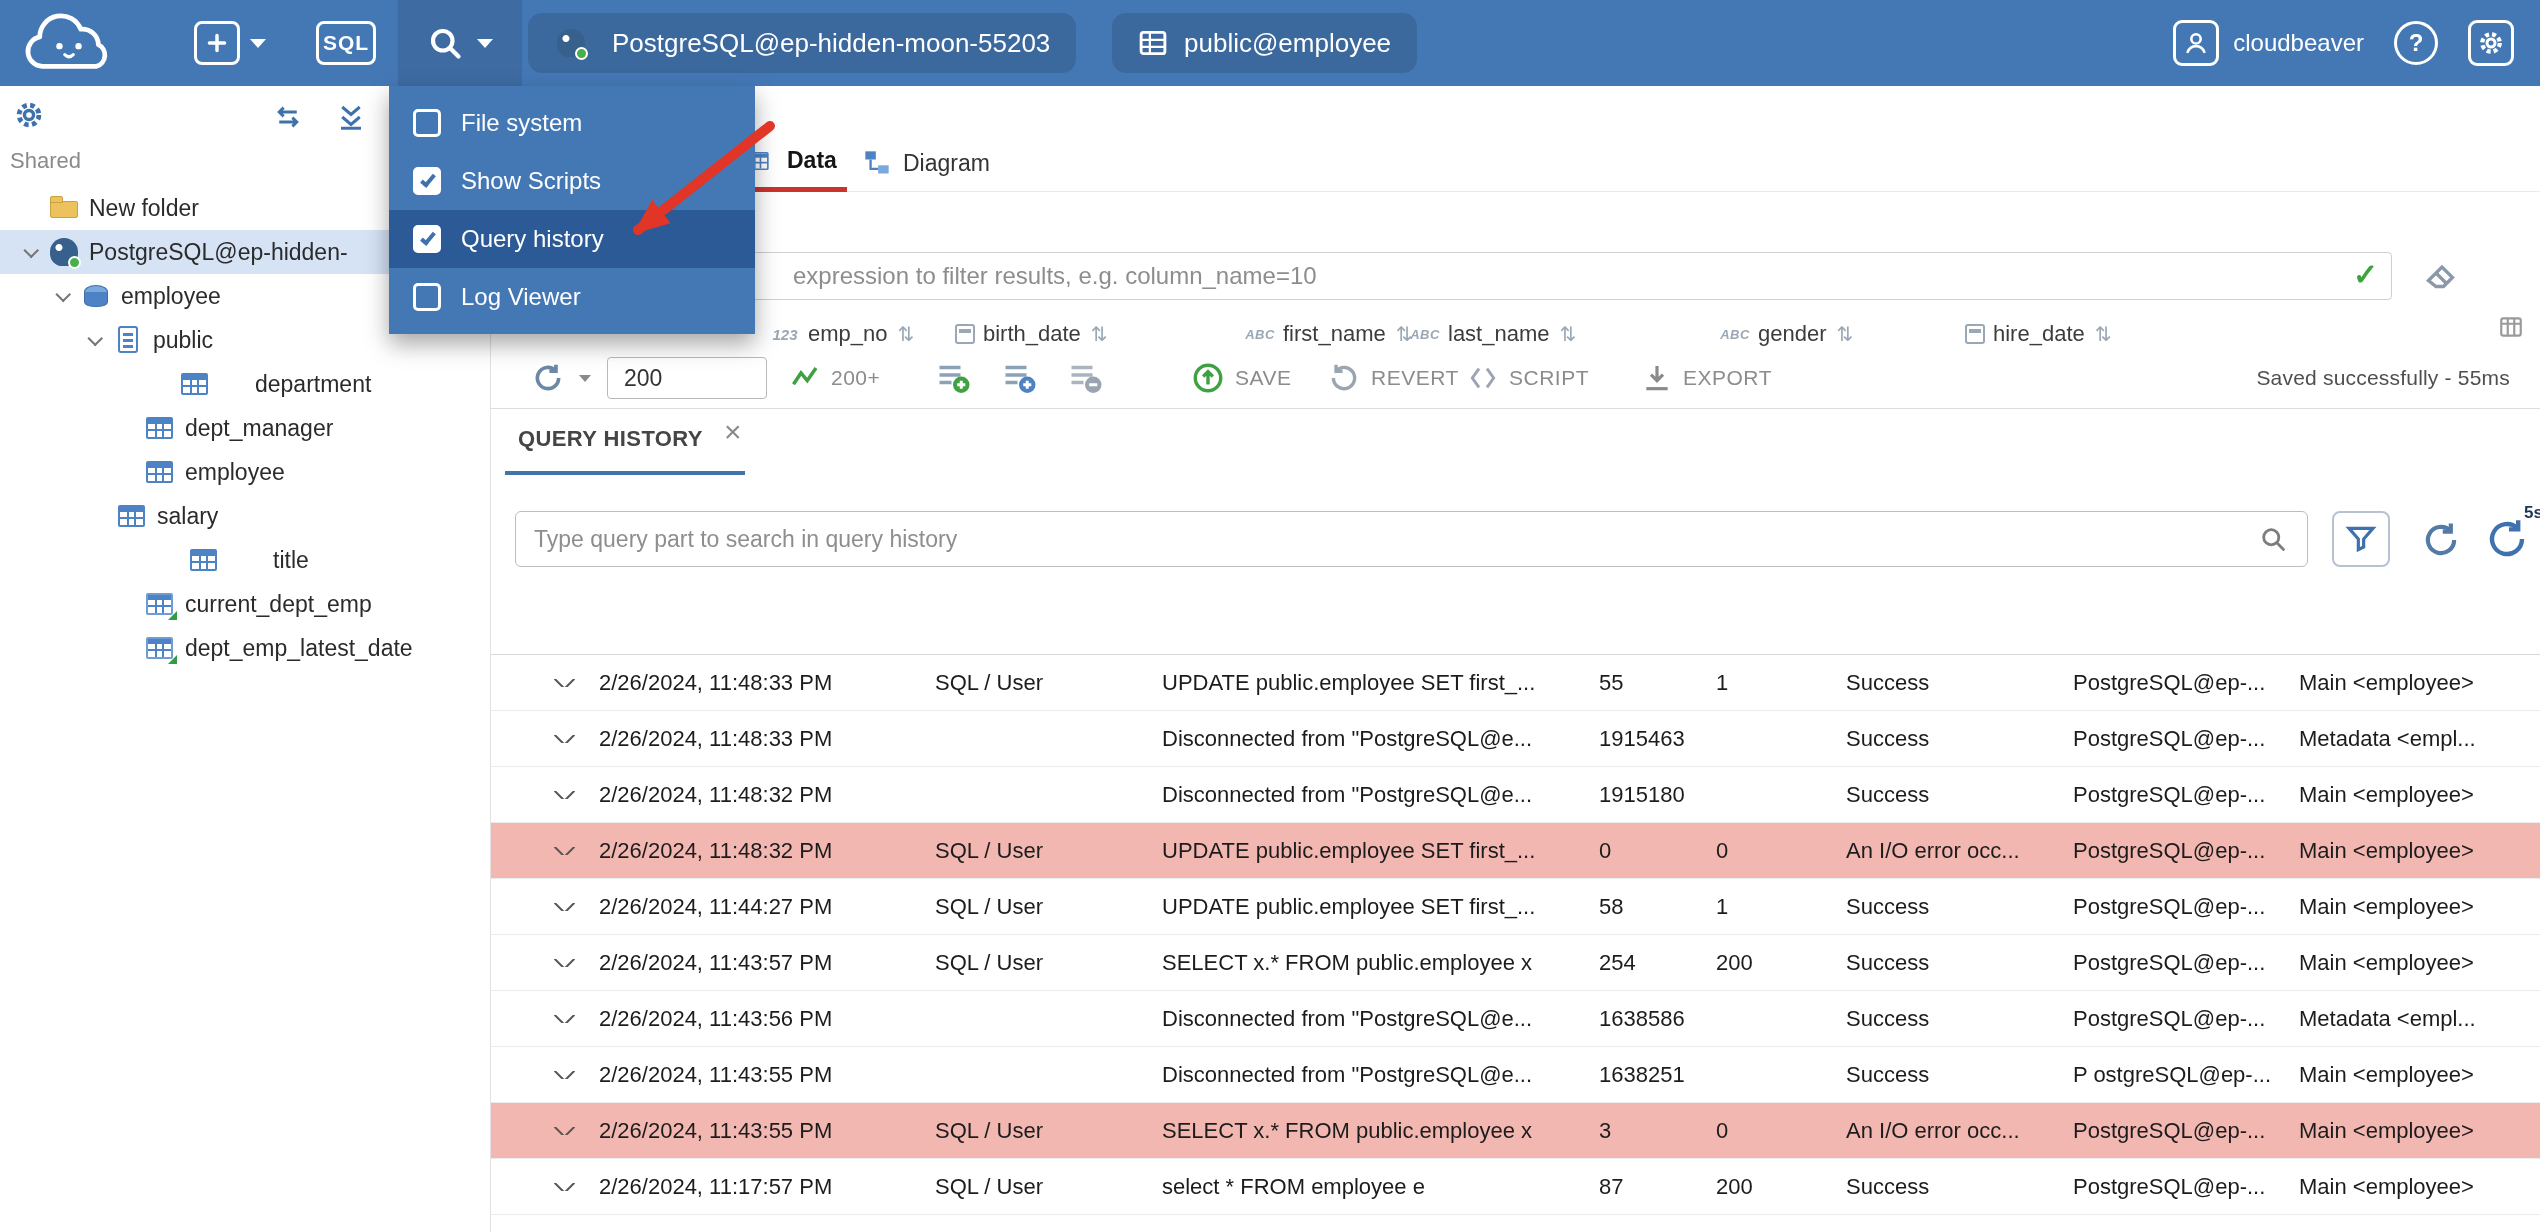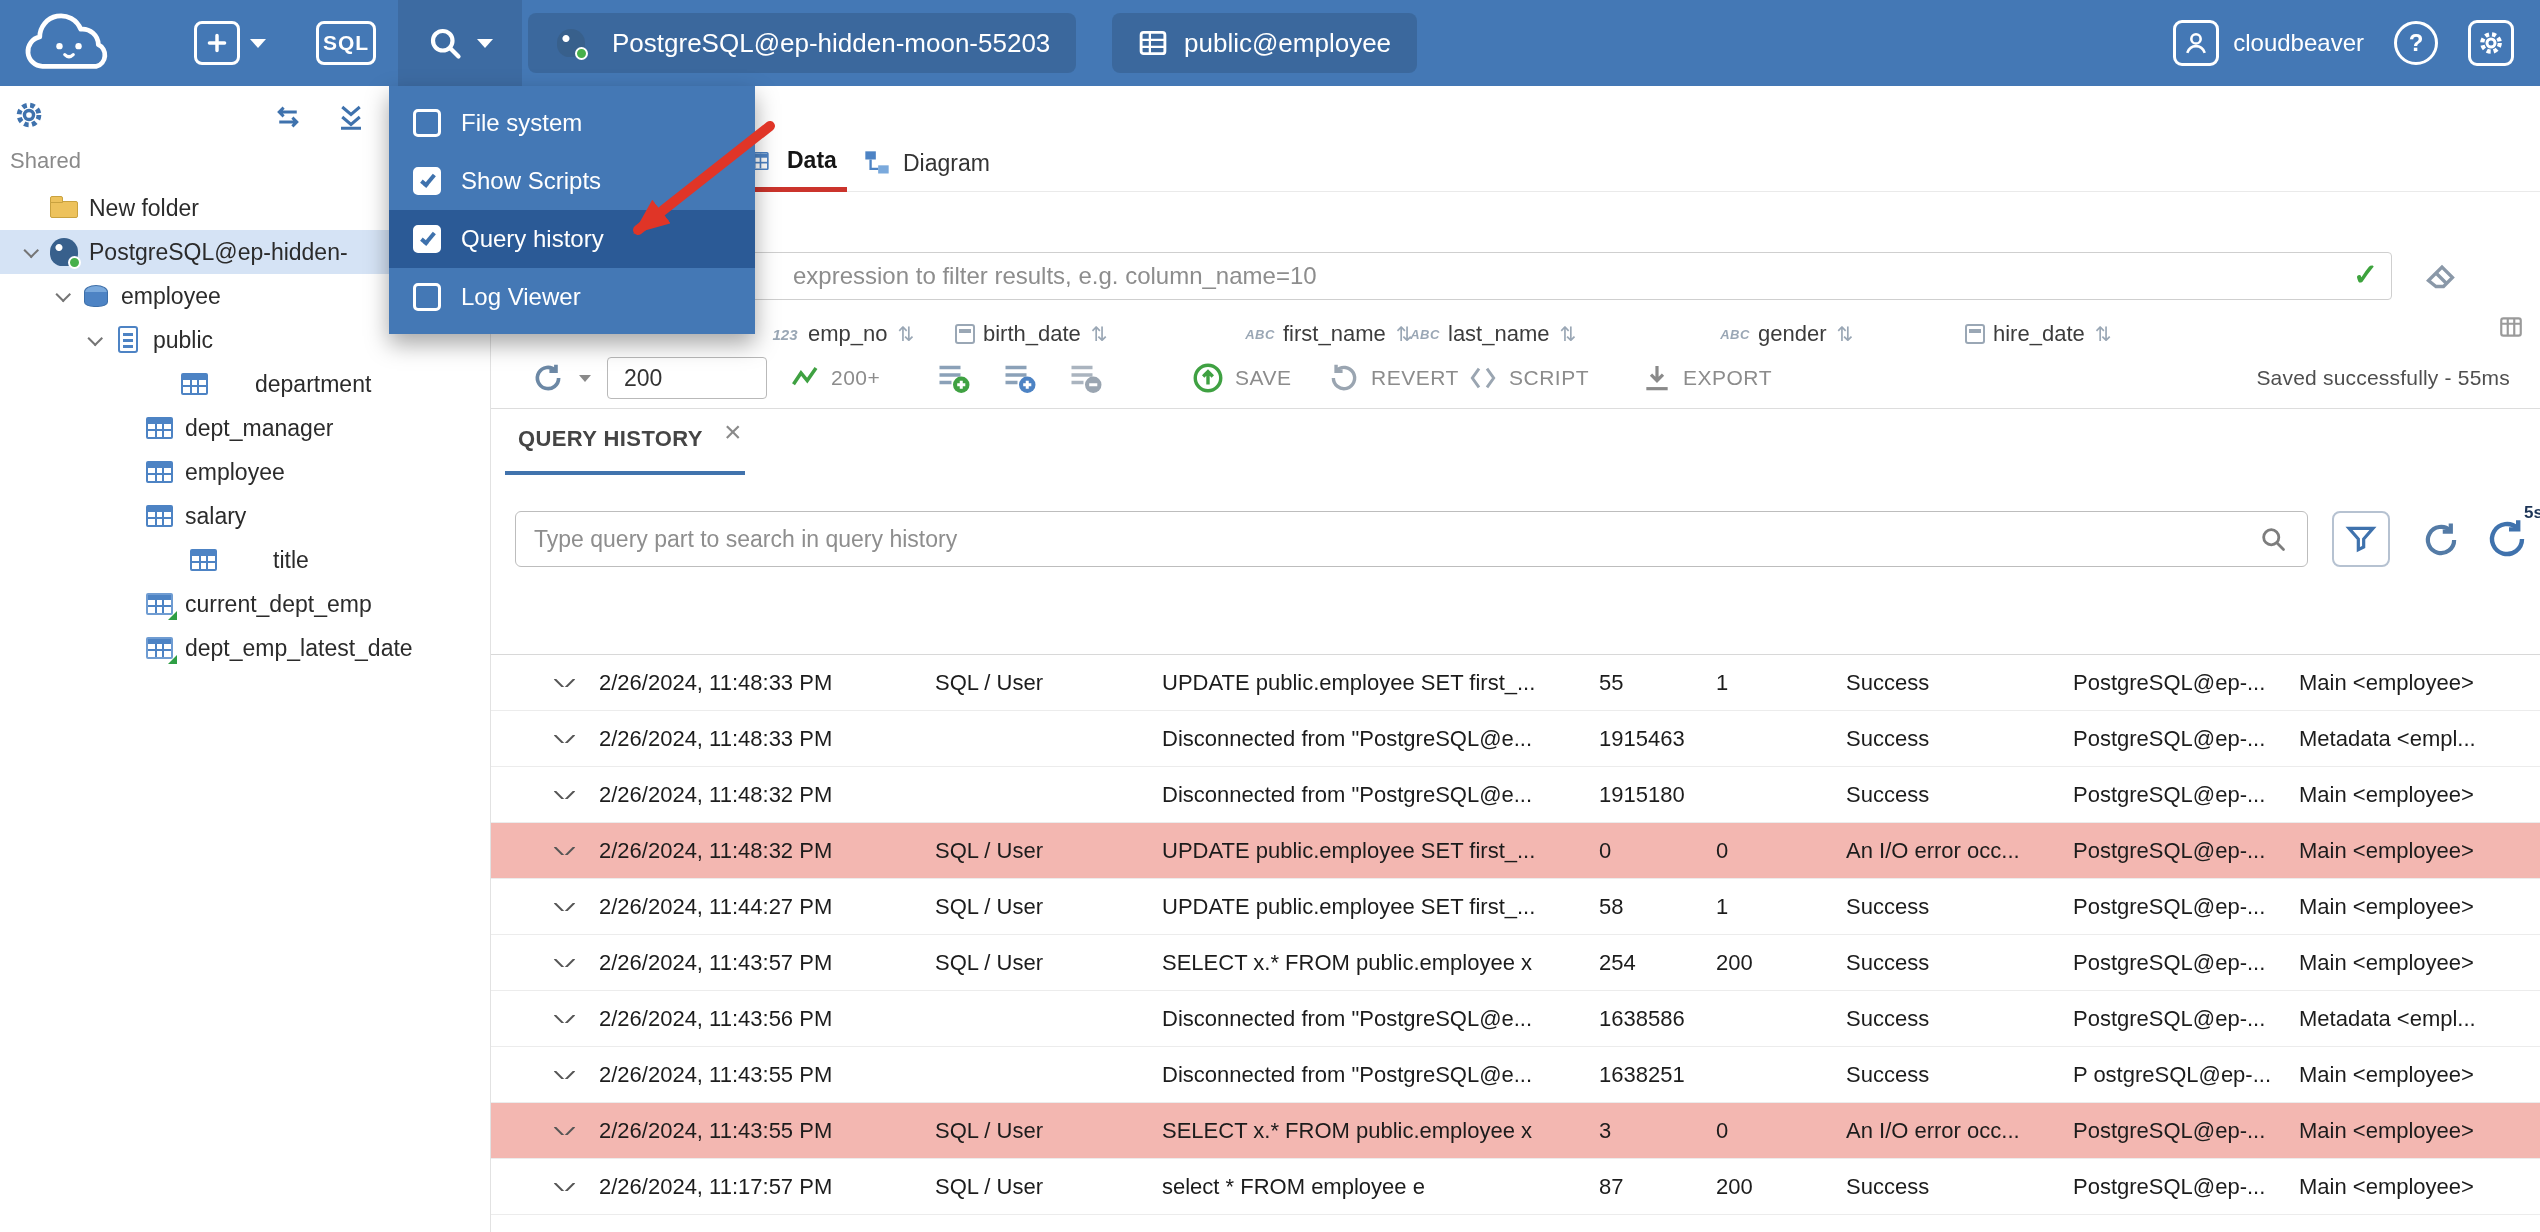--- a/index.html
+++ b/index.html
@@ -13,21 +13,21 @@
   
   .topbar{position:absolute;left:0;top:0;width:2540px;height:86px;background:#4478b5;z-index:50}
   .logo{position:absolute;left:16px;top:11px;width:106px;height:64px;cursor:pointer}
   .boxed{border:3px solid #fff;border-radius:8px;display:flex;align-items:center;justify-content:center;color:#fff}
   .btn-new{position:absolute;left:194px;top:21px;width:46px;height:44px}
   .caret{width:0;height:0;border-left:8px solid transparent;border-right:8px solid transparent;border-top:9px solid #fff}
   .caret-new{position:absolute;left:250px;top:39px}
   .btn-sql{position:absolute;left:316px;top:21px;width:60px;height:44px;font-size:21px;font-weight:bold;letter-spacing:1px}
   .btn-tools{position:absolute;left:398px;top:0;width:124px;height:86px;background:rgba(0,0,0,.10);
              display:flex;align-items:center;justify-content:center;gap:14px;color:#fff}
-  .pill{position:absolute;top:13px;height:60px;background:rgba(0,0,0,.13);border-radius:8px;
+  .pill{position:absolute;top:13px;height:60px;background:rgba(0,0,0,.13);border-radius:14px;
         display:flex;align-items:center;gap:16px;padding:0 26px;color:#fff;font-size:26px;white-space:nowrap}
   .pill-conn{left:528px}
   .pill-schema{left:1112px}
   .tb-right{position:absolute;right:26px;top:0;height:86px;display:flex;align-items:center;gap:30px;color:#fff}
   .user-chip{display:flex;align-items:center;gap:14px;font-size:24px}
   .icon-sq{width:46px;height:46px;border:3px solid #fff;border-radius:9px;display:flex;align-items:center;justify-content:center}
   .help-circle{width:44px;height:44px;border:3px solid #fff;border-radius:50%;display:flex;align-items:center;justify-content:center;
                font-size:24px;font-weight:bold}
 
   
@@ -257,21 +257,21 @@
       <div class="tree-row" style="padding-left: 109px;">
     <i class="tchev" style="visibility: hidden;"></i>
     <i class="tico ico-table"></i>
     <span class="tlabel">dept_manager</span>
   </div>
       <div class="tree-row" style="padding-left: 109px;">
     <i class="tchev" style="visibility: hidden;"></i>
     <i class="tico ico-table"></i>
     <span class="tlabel">employee</span>
   </div>
-      <div class="tree-row" style="padding-left: 109px;">
+      <div class="tree-row" style="padding-left: 81px;">
     <i class="tchev" style="visibility: hidden;"></i>
     <i class="tico ico-table"></i>
     <span class="tlabel">salary</span>
   </div>
       <div class="tree-row" style="padding-left: 109px; gap: 44px;">
     <i class="tchev" style="visibility: hidden;"></i>
     <i class="tico ico-table"></i>
     <span class="tlabel">title</span>
   </div>
       <div class="tree-row" style="padding-left: 109px;">

